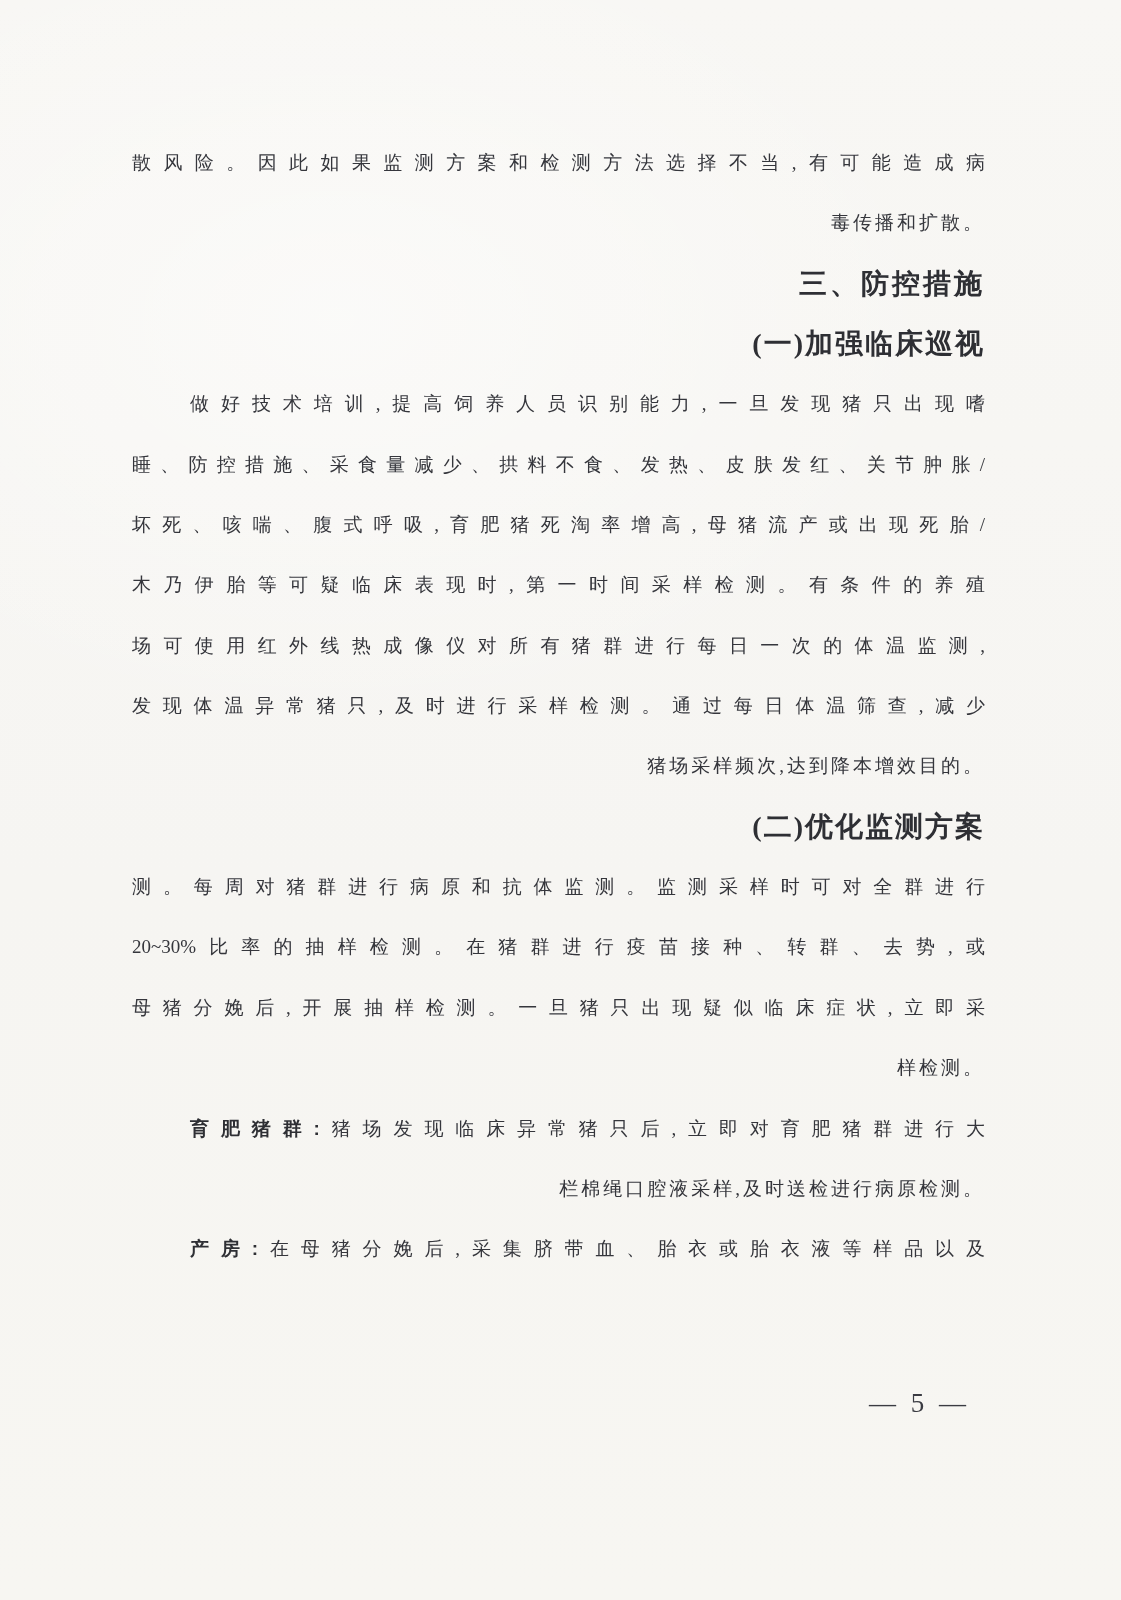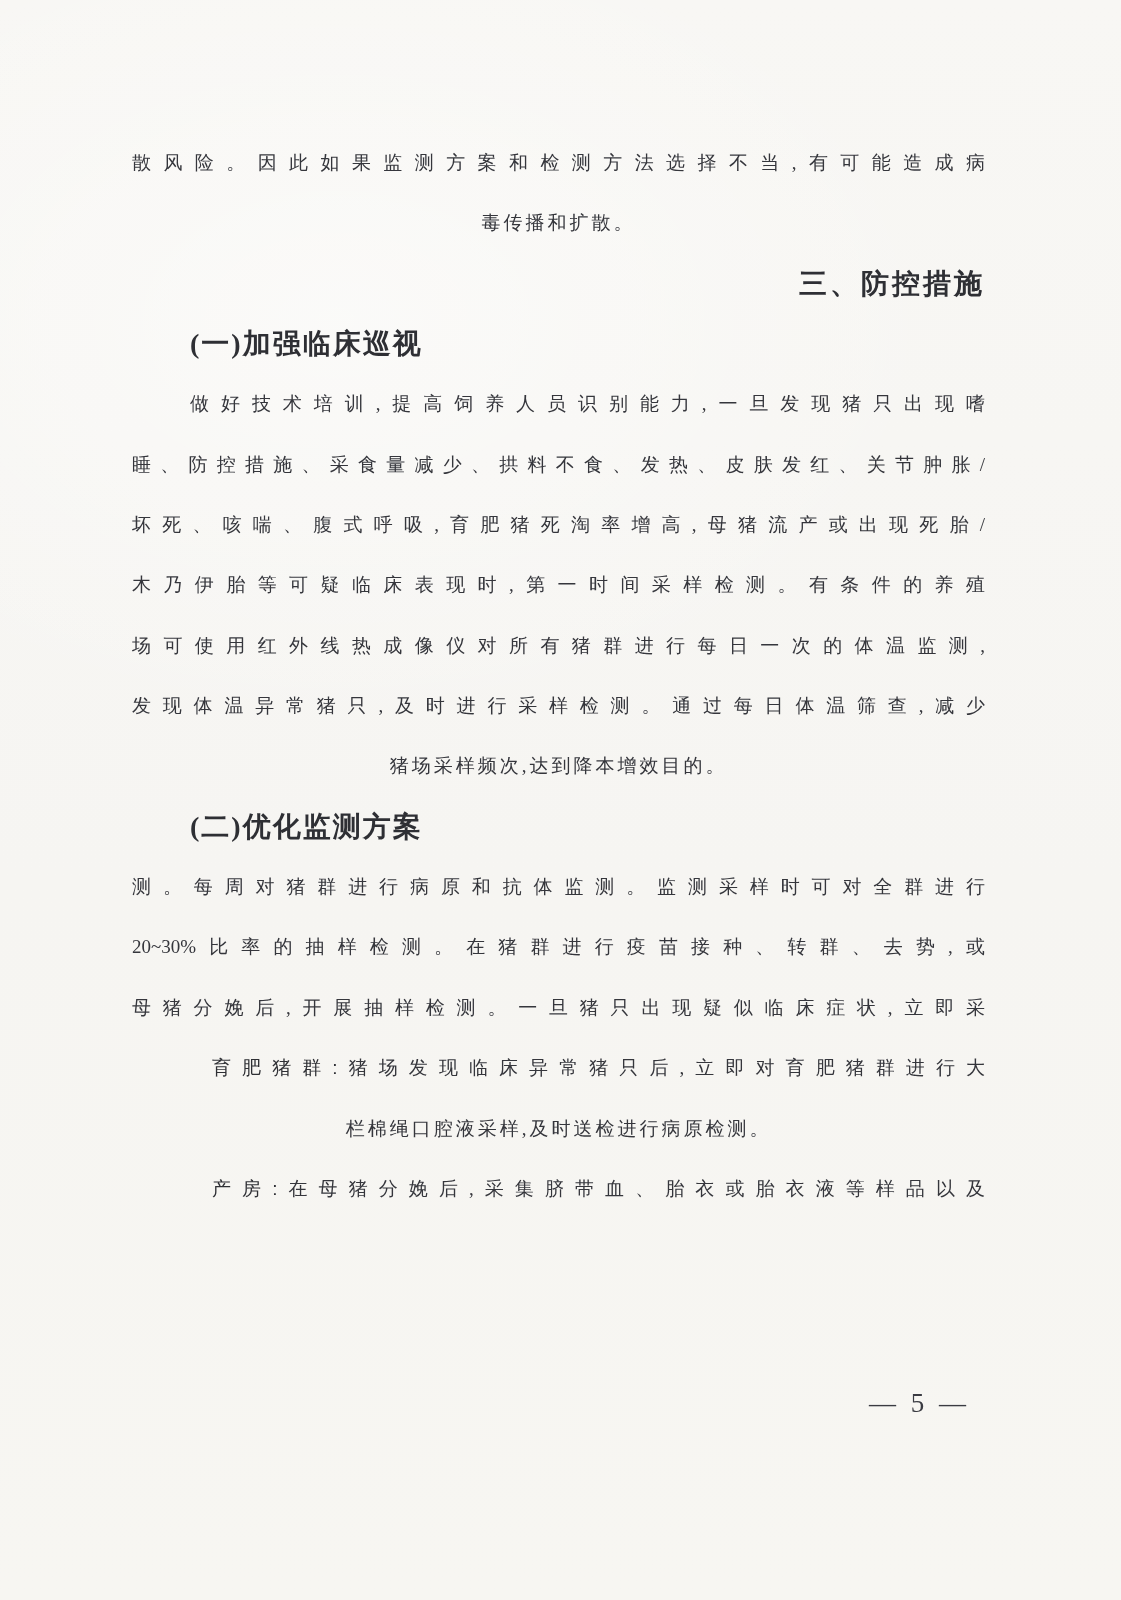--- a/index.html
+++ b/index.html
@@ -37,46 +37,45 @@
   }
   
   .l.j {
     white-space: normal;
     text-align: justify;
     text-align-last: justify;
     text-justify: inter-character;
   }
   
   .l.last {
-    text-align: center;
+    text-align: right;
     letter-spacing: 3px;
   }
   .l.ind { text-indent: 58px; }
   .l.hsec {
     font-family: "Liberation Sans", "DejaVu Sans", sans-serif;
     font-weight: bold;
     font-size: 28px;
     letter-spacing: 3px;
     text-indent: 60px;
     text-align: right;
     color: #2e2f34;
   }
   .l.hsub {
     font-weight: bold;
     font-size: 28px;
     letter-spacing: 2px;
     text-indent: 58px;
-    text-align: left;
+    text-align: right;
     color: #2e2f34;
   }
   .lead {
     font-family: "Liberation Sans", "DejaVu Sans", sans-serif;
-    font-weight: normal;
+    font-weight: bold;
     color: #2e2f34;
-    margin-left: 22px;
   }
   .pagenum {
     position: absolute;
     top: 1388px;
     left: 132px;
     width: 838px; 
     text-align: right;
     font-size: 27px;
     letter-spacing: 4px;
     color: #3a3b42;
@@ -102,20 +101,21 @@
     <div class="l j">木乃伊胎等可疑临床表现时,第一时间采样检测。有条件的养殖</div>
     <div class="l j">场可使用红外线热成像仪对所有猪群进行每日一次的体温监测,</div>
     <div class="l j">发现体温异常猪只,及时进行采样检测。通过每日体温筛查,减少</div>
     <div class="l last">猪场采样频次,达到降本增效目的。</div>
 
     <div class="l hsub">(二)优化监测方案</div>
 
     <div class="l j">测。每周对猪群进行病原和抗体监测。监测采样时可对全群进行</div>
     <div class="l j">20~30%比率的抽样检测。在猪群进行疫苗接种、转群、去势,或</div>
     <div class="l j">母猪分娩后,开展抽样检测。一旦猪只出现疑似临床症状,立即采</div>
+    <div class="l last">样检测。</div>
 
     <div class="l j ind">
       <span class="lead">育肥猪群:</span><span>猪场发现临床异常猪只后,立即对育肥猪群进行大</span>
     </div>
     <div class="l last">栏棉绳口腔液采样,及时送检进行病原检测。</div>
 
     <div class="l j ind">
       <span class="lead">产房:</span><span>在母猪分娩后,采集脐带血、胎衣或胎衣液等样品以及</span>
     </div>
 

